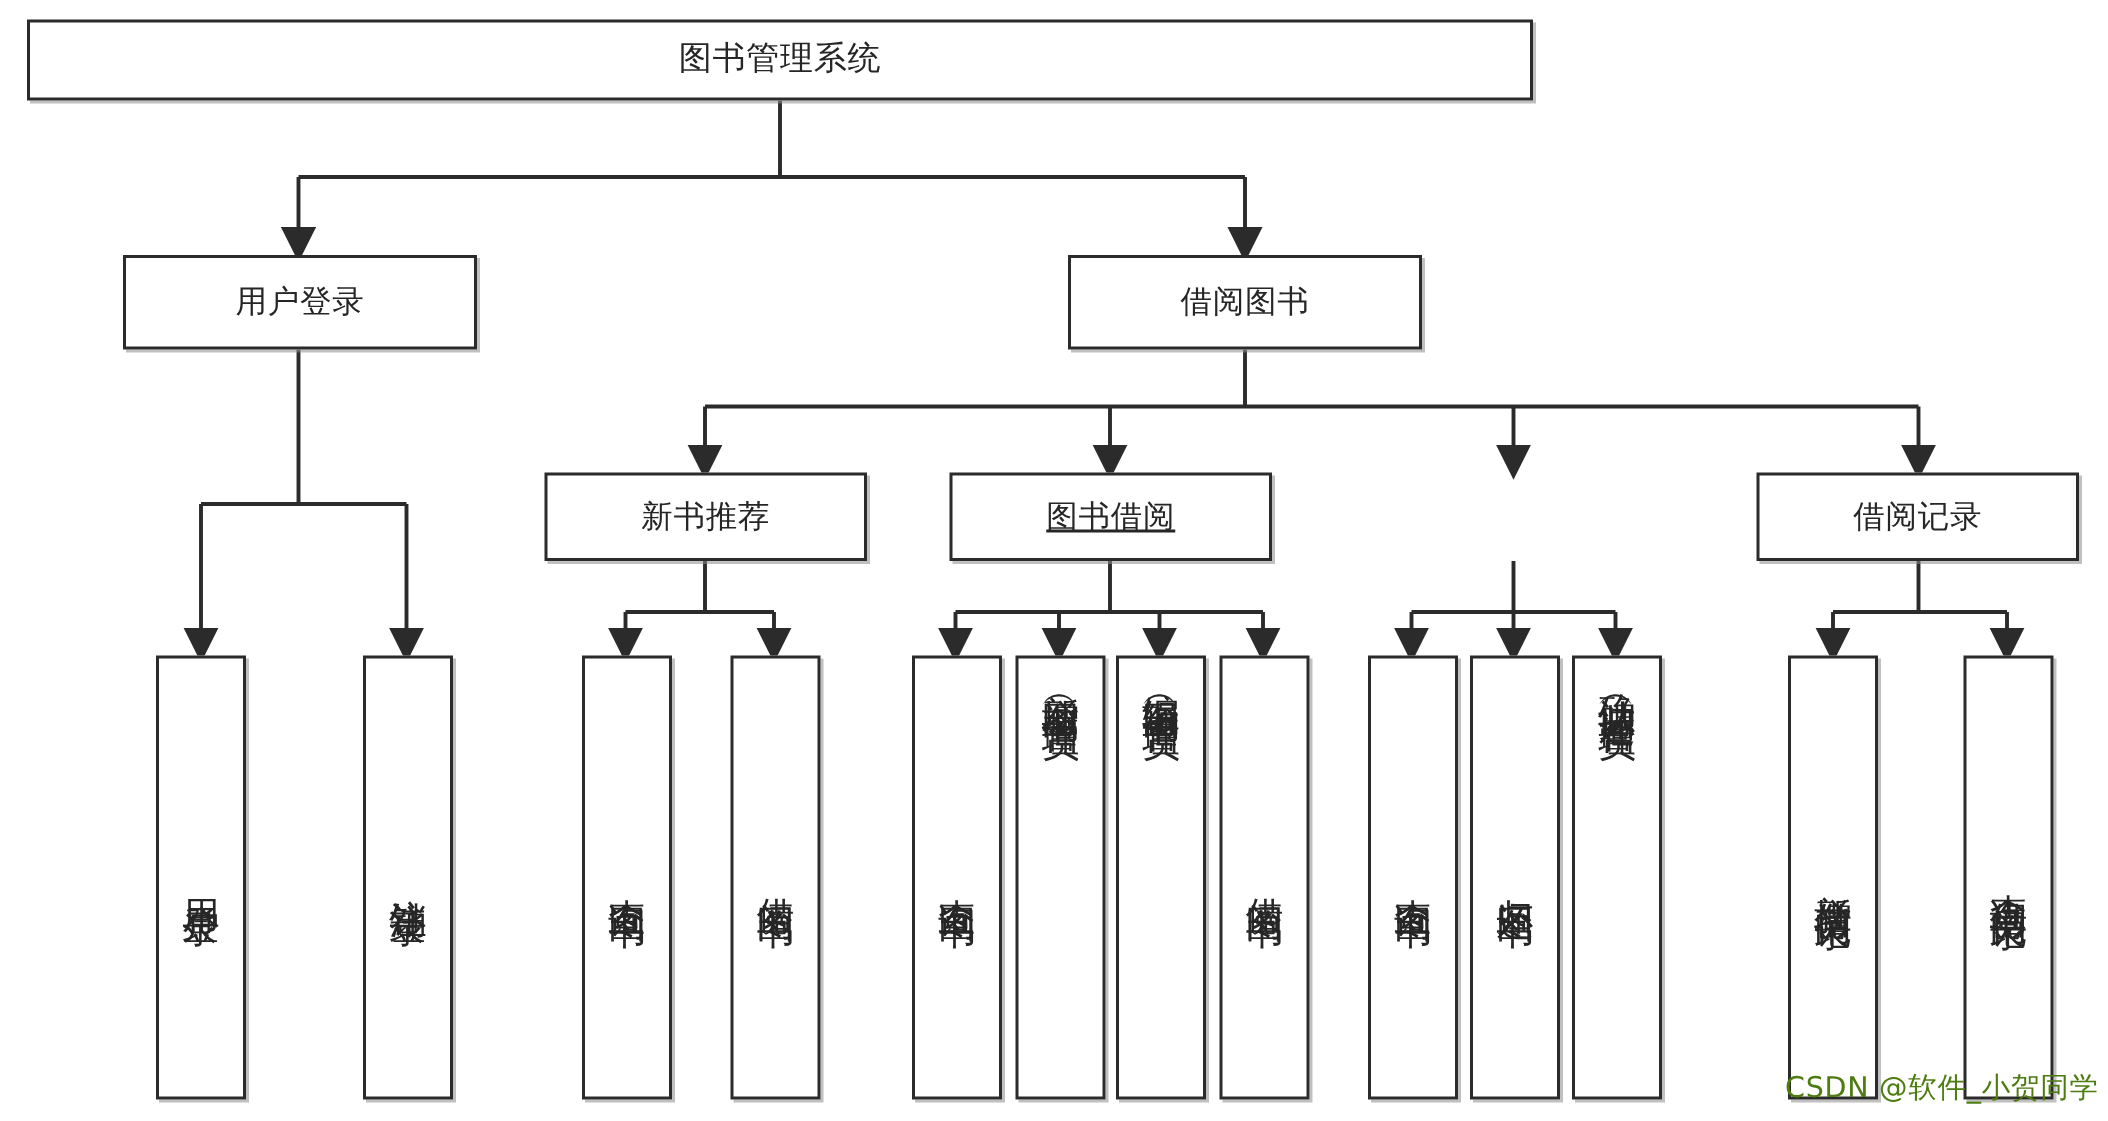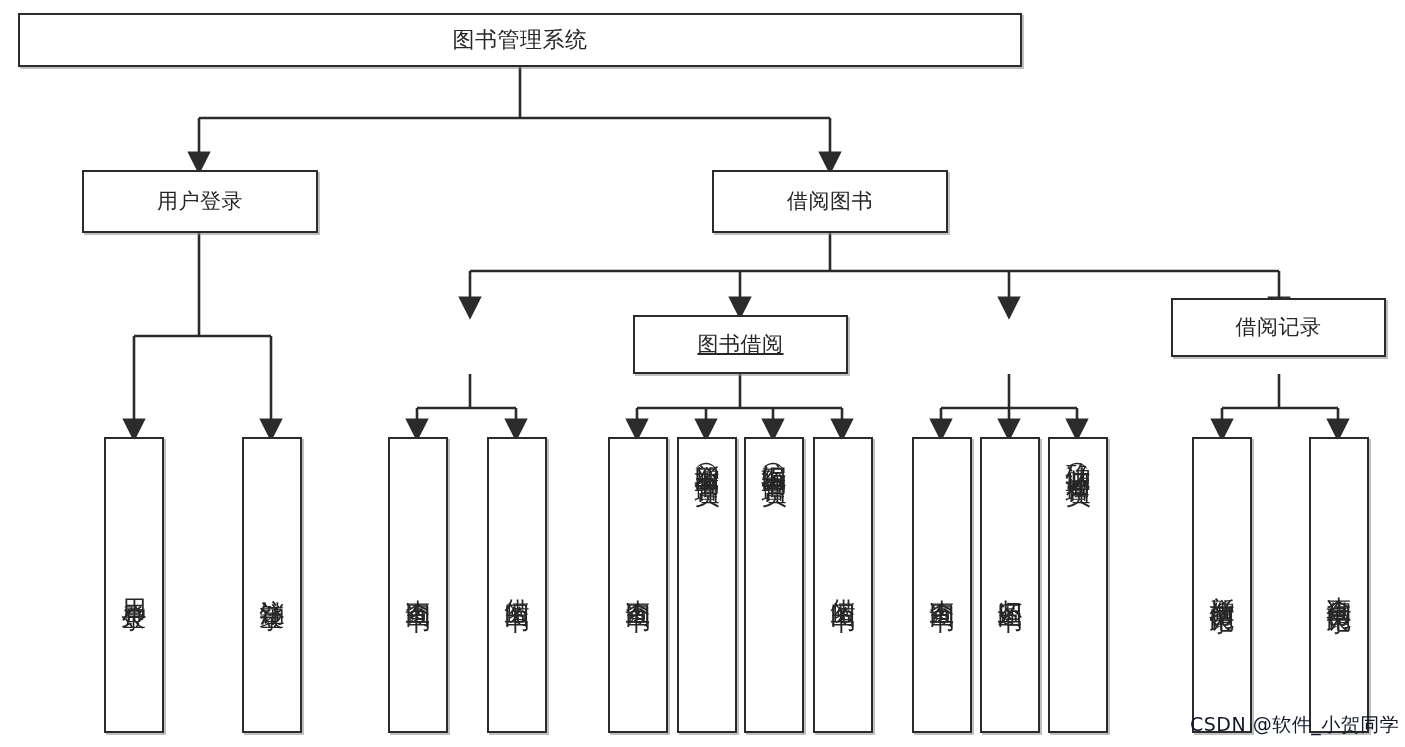--- a/index.html
+++ b/index.html
@@ -69,21 +69,21 @@
   
   .node.vert.centered {
     align-items: center;
     padding-top: 0;
   }
   .watermark {
     position: absolute;
     left: 1190px;
     top: 712px;
     font-size: 19px;
-    color: #0f172a;
+    color: #4d7c0f;
     letter-spacing: 0.5px;
     white-space: nowrap;
     font-family: "DejaVu Sans", "Liberation Sans", sans-serif;
   }
 </style>
 </head>
 <body>
 
 <div id="canvas">
 
@@ -141,24 +141,27 @@
     <span class="node-label">图书管理系统</span>
   </div>
 
   <div class="node horiz" style="left:82px; top:170px; width:236px; height:63px;">
     <span class="node-label">用户登录</span>
   </div>
   <div class="node horiz" style="left:712px; top:170px; width:236px; height:63px;">
     <span class="node-label">借阅图书</span>
   </div>
 
+  <div class="node horiz" style="left:363px; top:315px; width:215px; height:59px;">
+    <span class="node-label">新书推荐</span>
+  </div>
   <div class="node horiz" style="left:633px; top:315px; width:215px; height:59px;text-decoration:underline;">
     <span class="node-label">图书借阅</span>
   </div>
-  <div class="node horiz" style="left:1171px; top:298px; width:215px; height:59px;">
+  <div class="node horiz" style="left:1171px; top:315px; width:215px; height:59px;">
     <span class="node-label">借阅记录</span>
   </div>
 
   <div class="node vert centered" style="left:104px; top:437px; width:60px; height:296px;">
     <span class="node-label">用户登录</span>
   </div>
   <div class="node vert centered" style="left:242px; top:437px; width:60px; height:296px;">
     <span class="node-label">注销登录</span>
   </div>
 

